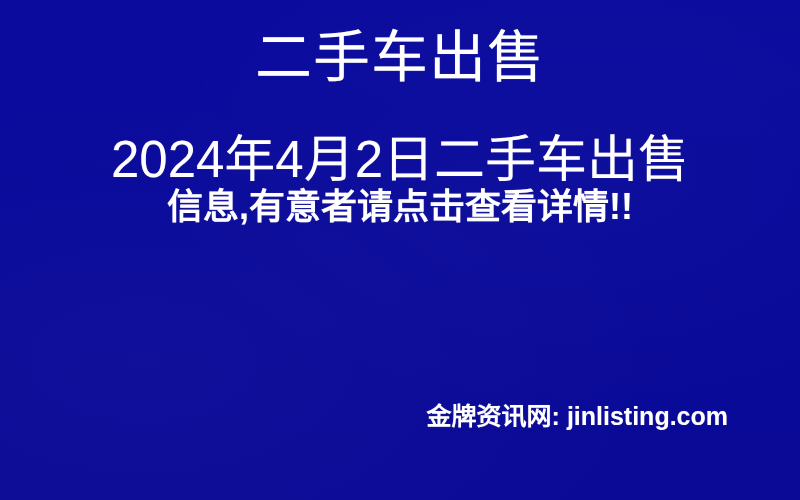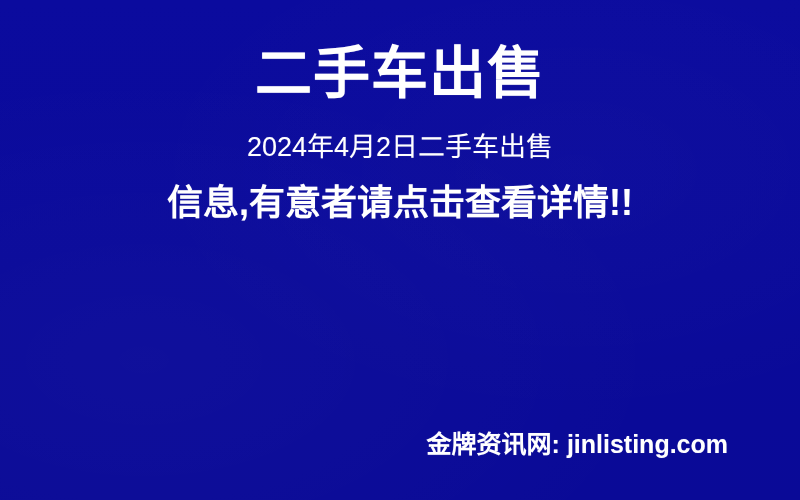--- a/index.html
+++ b/index.html
@@ -33,24 +33,24 @@
   .title-block {
     position: absolute;
     left: 0;
     top: 26px;
     width: 800px;
     text-align: center;
   }
 
   .poster-title {
     display: inline-block;
-    margin: 16px;
+    margin: 0;
     color: #ffffff;
     font-size: 57px;
-    font-weight: 700;
+    font-weight: 400;
     line-height: 1.12;
     letter-spacing: 1px;
     white-space: nowrap;
     text-shadow: 0 0 1px rgba(255,255,255,0.35);
   }
 
   
   .body-block {
     position: absolute;
     left: 0;
@@ -60,24 +60,24 @@
   }
 
   .body-line {
     display: block;
     color: #ffffff;
     white-space: nowrap;
     line-height: 1.0;
   }
 
   .body-line-1 {
-    font-size: 27px;
+    font-size: 51px;
     font-weight: 400;
     letter-spacing: 0px;
-    margin-bottom: 24px;
+    margin-bottom: 4px;
     text-shadow: 0 0 1px rgba(255,255,255,0.25);
   }
 
   .body-line-2 {
     font-size: 36px;
     font-weight: 700;
     letter-spacing: 0px;
     text-shadow: 0 0 1px rgba(255,255,255,0.3);
   }
 
@@ -94,21 +94,20 @@
 
   .footer-credit {
     display: inline-block;
     color: #ffffff;
     font-size: 25px;
     font-weight: 700;
     line-height: 1.2;
     white-space: nowrap;
     letter-spacing: 0px;
     text-shadow: 0 0 1px rgba(255,255,255,0.3);
-    margin-top: 28px;
   }
 
   .footer-site-name { font-weight: 700; }
   .footer-sep { font-weight: 700; }
   .footer-domain { font-weight: 700; }
 </style>
 </head>
 <body>
 
 <div class="poster">

